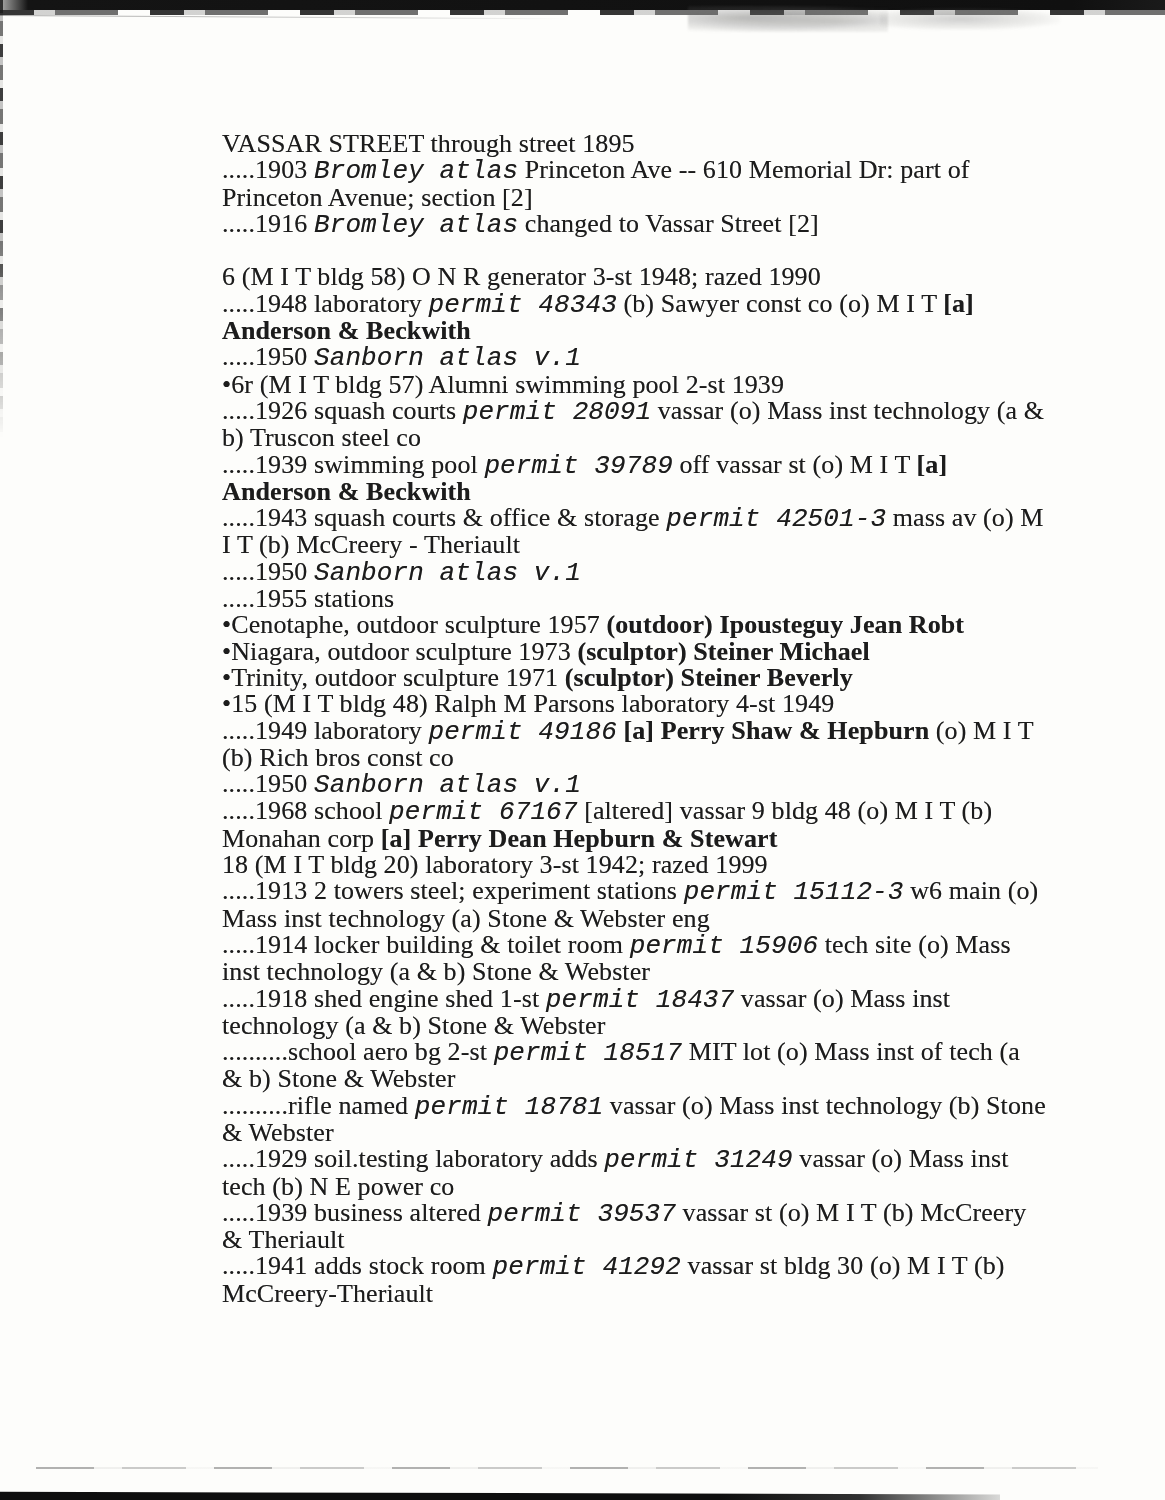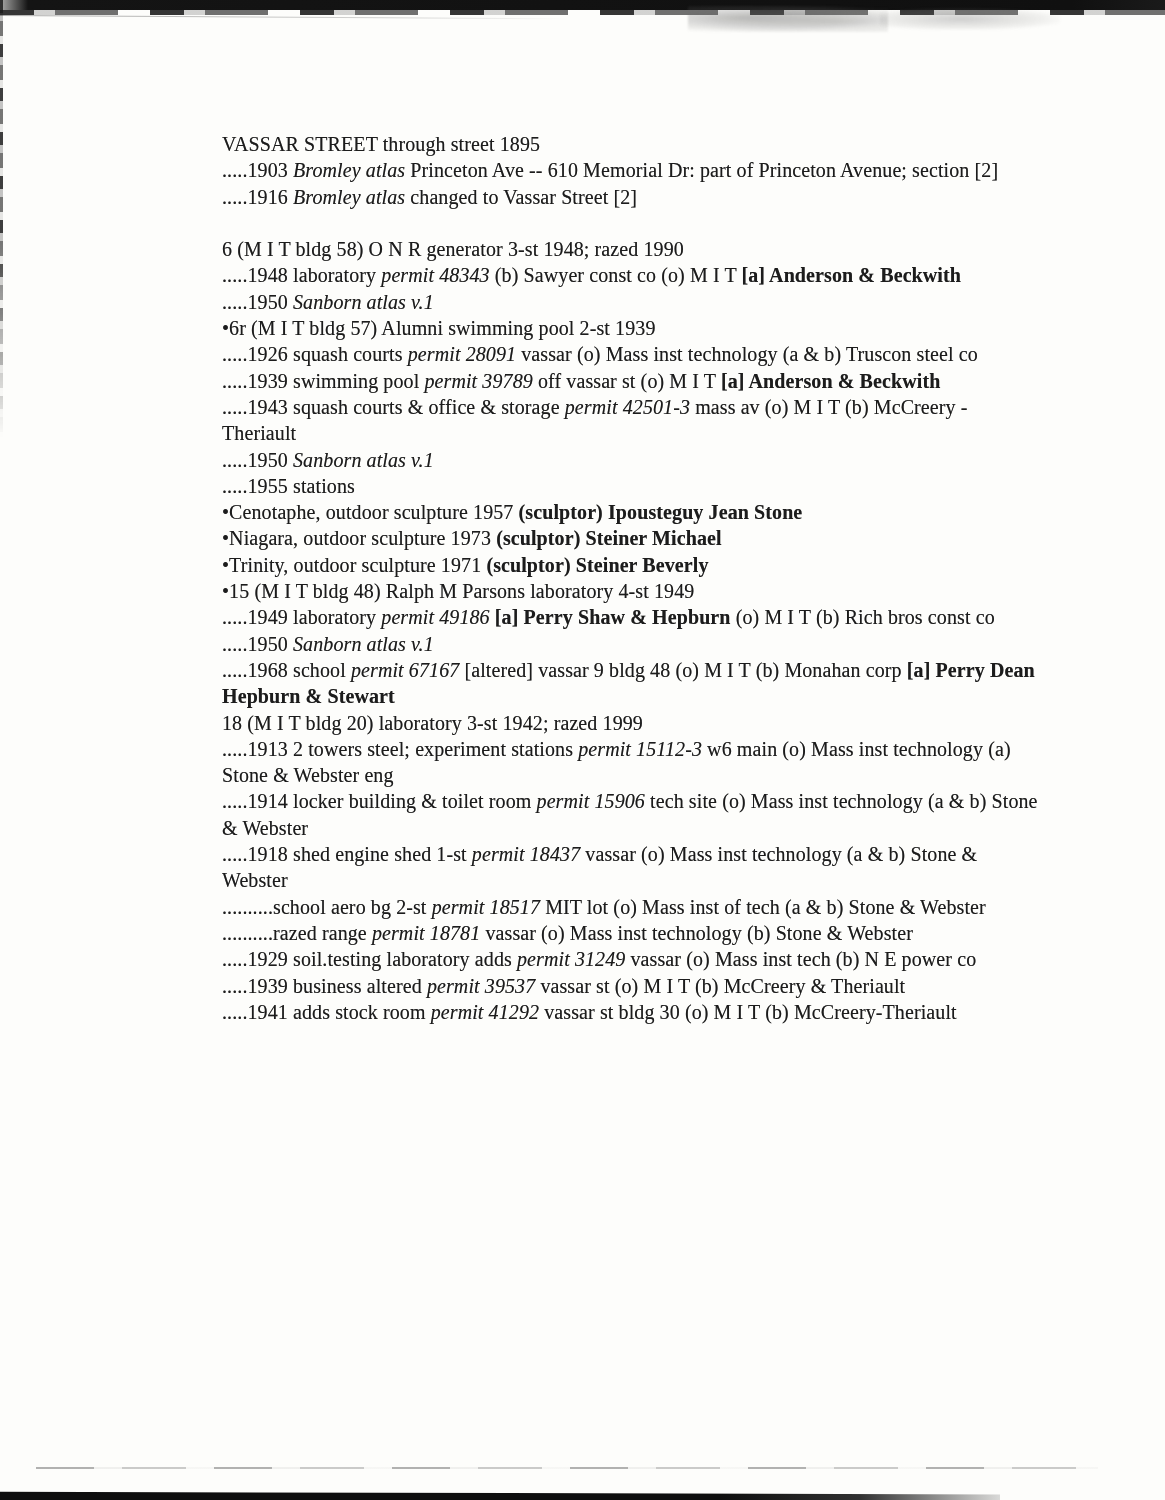--- a/index.html
+++ b/index.html
@@ -6,26 +6,26 @@
   .page{
     position:relative;
     width:1165px;height:1500px;
     background:#fdfdfb;
     overflow:hidden;
     font-family:"Liberation Serif","DejaVu Serif",serif;
   }
   
   .doc{
     position:absolute;left:222px;top:131px;width:824px;
-    font-size:20px;line-height:26.3px;color:#1c1c1c;
+    font-size:26px;line-height:26.3px;color:#1c1c1c;
     letter-spacing:.1px;
   }
   .line{margin:0;text-shadow:0 0 .6px rgba(25,25,25,.5);}
   .spacer{height:26.3px;}
-  .it{font-style:italic;}
+  .it{font-style:italic;font-family:Liberation Mono, monospace;}
   .bd{font-weight:700;}
   
   .top-bar{
     position:absolute;left:0;top:0;width:1165px;height:10px;
     background:linear-gradient(90deg,rgba(20,20,20,.35) 0,#141414 28px,#101010 92%,#1a1a1a 100%);
   }
   .top-bar-fray{
     position:absolute;left:0;top:10px;width:1165px;height:5px;
     background:repeating-linear-gradient(90deg,
       rgba(18,18,18,.85) 0 34px, rgba(18,18,18,.18) 34px 55px,
@@ -89,30 +89,30 @@
       <p class="line spacer"></p>
       <p class="line"><span>6 (M I T bldg 58) O N R generator 3-st 1948; razed 1990</span></p>
       <p class="line"><span>.....1948 laboratory </span><span class="it">permit 48343</span><span> (b) Sawyer const co (o) M I T </span><span class="bd">[a] Anderson &amp; Beckwith</span></p>
       <p class="line"><span>.....1950 </span><span class="it">Sanborn atlas v.1</span></p>
       <p class="line"><span>•6r (M I T bldg 57) Alumni swimming pool 2-st 1939</span></p>
       <p class="line"><span>.....1926 squash courts </span><span class="it">permit 28091</span><span> vassar (o) Mass inst technology (a &amp; b) Truscon steel co</span></p>
       <p class="line"><span>.....1939 swimming pool </span><span class="it">permit 39789</span><span> off vassar st (o) M I T </span><span class="bd">[a] Anderson &amp; Beckwith</span></p>
       <p class="line"><span>.....1943 squash courts &amp; office &amp; storage </span><span class="it">permit 42501-3</span><span> mass av (o) M I T (b) McCreery - Theriault</span></p>
       <p class="line"><span>.....1950 </span><span class="it">Sanborn atlas v.1</span></p>
       <p class="line"><span>.....1955 stations</span></p>
-      <p class="line"><span>•Cenotaphe, outdoor sculpture 1957 </span><span class="bd">(sculptor) Ipousteguy Jean Stone</span></p>
+      <p class="line"><span>•Cenotaphe, outdoor sculpture 1957 </span><span class="bd">(outdoor) Ipousteguy Jean Robt</span></p>
       <p class="line"><span>•Niagara, outdoor sculpture 1973 </span><span class="bd">(sculptor) Steiner Michael</span></p>
       <p class="line"><span>•Trinity, outdoor sculpture 1971 </span><span class="bd">(sculptor) Steiner Beverly</span></p>
       <p class="line"><span>•15 (M I T bldg 48) Ralph M Parsons laboratory 4-st 1949</span></p>
       <p class="line"><span>.....1949 laboratory </span><span class="it">permit 49186</span><span> </span><span class="bd">[a] Perry Shaw &amp; Hepburn</span><span> (o) M I T (b) Rich bros const co</span></p>
       <p class="line"><span>.....1950 </span><span class="it">Sanborn atlas v.1</span></p>
       <p class="line"><span>.....1968 school </span><span class="it">permit 67167</span><span> [altered] vassar 9 bldg 48 (o) M I T (b) Monahan corp </span><span class="bd">[a] Perry Dean Hepburn &amp; Stewart</span></p>
       <p class="line"><span>18 (M I T bldg 20) laboratory 3-st 1942; razed 1999</span></p>
       <p class="line"><span>.....1913 2 towers steel; experiment stations </span><span class="it">permit 15112-3</span><span> w6 main (o) Mass inst technology (a) Stone &amp; Webster eng</span></p>
       <p class="line"><span>.....1914 locker building &amp; toilet room </span><span class="it">permit 15906</span><span> tech site (o) Mass inst technology (a &amp; b) Stone &amp; Webster</span></p>
       <p class="line"><span>.....1918 shed engine shed 1-st </span><span class="it">permit 18437</span><span> vassar (o) Mass inst technology (a &amp; b) Stone &amp; Webster</span></p>
       <p class="line"><span>..........school aero bg 2-st </span><span class="it">permit 18517</span><span> MIT lot (o) Mass inst of tech (a &amp; b) Stone &amp; Webster</span></p>
-      <p class="line"><span>..........razed range </span><span class="it">permit 18781</span><span> vassar (o) Mass inst technology (b) Stone &amp; Webster</span></p>
+      <p class="line"><span>..........rifle named </span><span class="it">permit 18781</span><span> vassar (o) Mass inst technology (b) Stone &amp; Webster</span></p>
       <p class="line"><span>.....1929 soil.testing laboratory adds </span><span class="it">permit 31249</span><span> vassar (o) Mass inst tech (b) N E power co</span></p>
       <p class="line"><span>.....1939 business altered </span><span class="it">permit 39537</span><span> vassar st (o) M I T (b) McCreery &amp; Theriault</span></p>
       <p class="line"><span>.....1941 adds stock room </span><span class="it">permit 41292</span><span> vassar st bldg 30 (o) M I T (b) McCreery-Theriault</span></p>
     </div>
 </div>
 
 </body></html>

